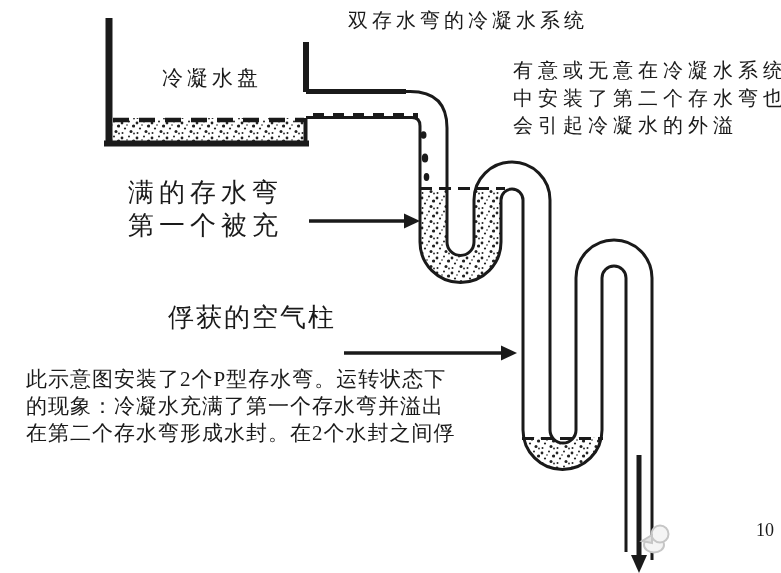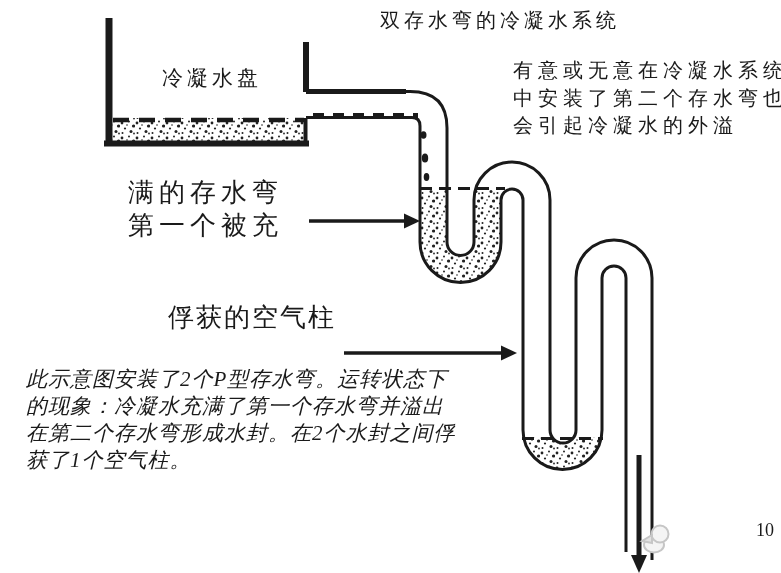--- a/index.html
+++ b/index.html
@@ -2,26 +2,26 @@
 <html><head>
 <meta charset="utf-8">
 <style>
   html,body{margin:0;padding:0;background:#ffffff;}
   .stage{
     position:relative;width:781px;height:573px;background:#ffffff;overflow:hidden;
     font-family:"Liberation Serif","DejaVu Serif",serif;color:#1a1a1a;
   }
   .stage svg{position:absolute;left:0;top:0;}
   .txt{position:absolute;white-space:nowrap;}
-  .title{left:348px;top:7px;font-size:20px;letter-spacing:4px;margin-left:32px;}
+  .title{left:348px;top:7px;font-size:20px;letter-spacing:4px;}
   .pan-label{left:162px;top:64px;font-size:21px;letter-spacing:4px;}
   .note-right{left:513px;top:57px;font-size:20px;letter-spacing:5px;line-height:27.5px;}
   .trap-label{left:128px;top:176px;font-size:26px;letter-spacing:5px;line-height:33px;}
   .air-label{left:146px;top:300px;font-size:26px;letter-spacing:2px;margin-left:22px;}
-  .caption{left:26px;top:366px;font-size:21px;letter-spacing:1px;line-height:27px;font-style:italic;}
+  .caption{left:26px;top:366px;font-size:21px;letter-spacing:1px;line-height:27px;}
   .watermark{left:674px;top:526px;font-size:20px;letter-spacing:2px;color:#c3c3c3;font-weight:bold;}
   .page-number{left:756px;top:520px;font-size:18px;}
 </style>
 </head>
 <body>
 
 <div class="stage">
 
   <svg width="781" height="573" viewBox="0 0 781 573">
     <defs>
@@ -110,18 +110,17 @@
     <div>满的存水弯</div>
     <div>第一个被充</div>
   </div>
 
   <div class="txt air-label">俘获的空气柱</div>
 
   <div class="txt caption">
     <div>此示意图安装了2个P型存水弯。运转状态下</div>
     <div>的现象：冷凝水充满了第一个存水弯并溢出</div>
     <div>在第二个存水弯形成水封。在2个水封之间俘</div>
-    <div>获了1个空气柱。</div>
   </div>
 
   <div class="txt page-number">10</div>
 
 </div>
 
 </body></html>

